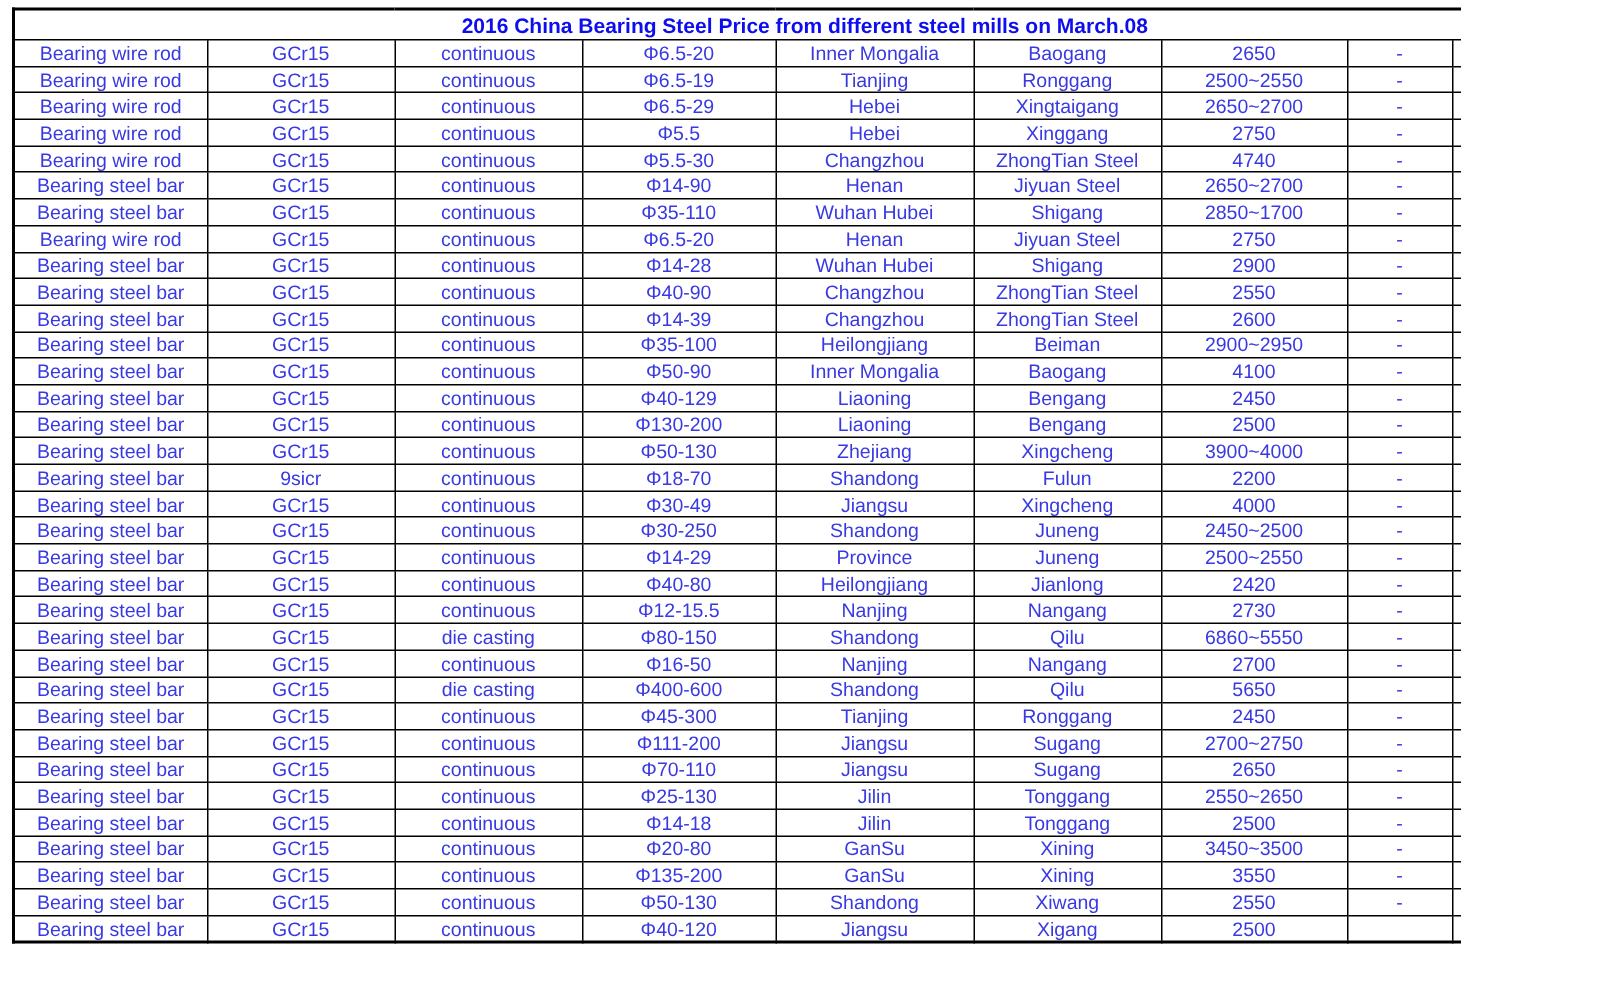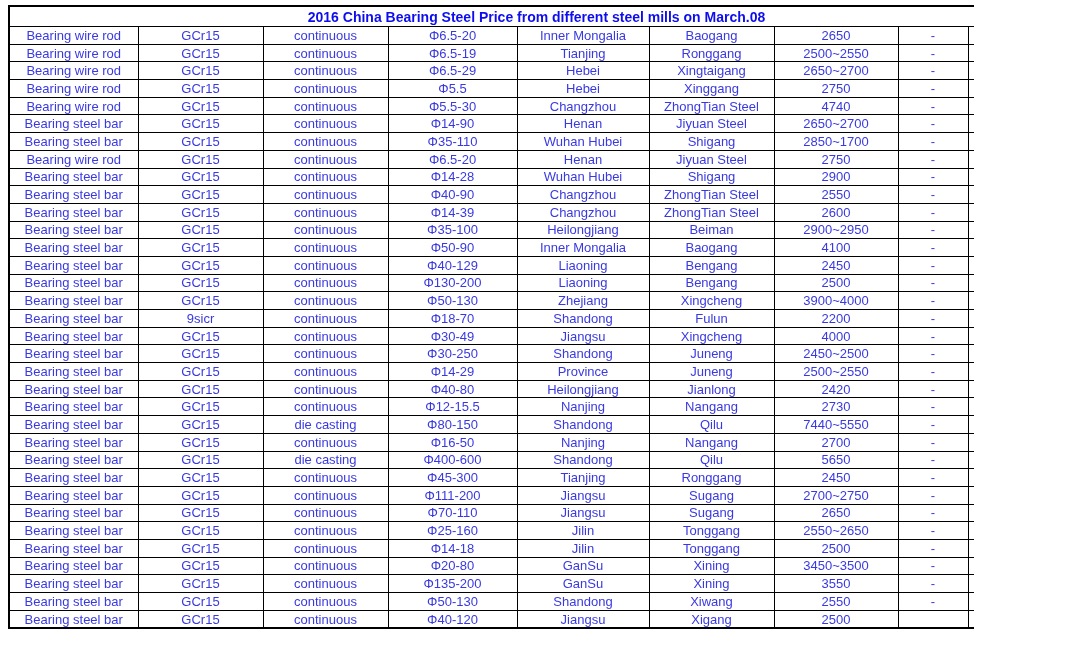--- a/index.html
+++ b/index.html
@@ -323,21 +323,21 @@
           <td>-</td>
           <td></td>
         </tr>
         <tr>
           <td>Bearing steel bar</td>
           <td>GCr15</td>
           <td>die casting</td>
           <td>Φ80-150</td>
           <td>Shandong</td>
           <td>Qilu</td>
-          <td>7440~5550</td>
+          <td>6860~5550</td>
           <td>-</td>
           <td></td>
         </tr>
         <tr>
           <td>Bearing steel bar</td>
           <td>GCr15</td>
           <td>continuous</td>
           <td>Φ16-50</td>
           <td>Nanjing</td>
           <td>Nangang</td>
@@ -386,21 +386,21 @@
           <td>Jiangsu</td>
           <td>Sugang</td>
           <td>2650</td>
           <td>-</td>
           <td></td>
         </tr>
         <tr>
           <td>Bearing steel bar</td>
           <td>GCr15</td>
           <td>continuous</td>
-          <td>Φ25-160</td>
+          <td>Φ25-130</td>
           <td>Jilin</td>
           <td>Tonggang</td>
           <td>2550~2650</td>
           <td>-</td>
           <td></td>
         </tr>
         <tr>
           <td>Bearing steel bar</td>
           <td>GCr15</td>
           <td>continuous</td>

